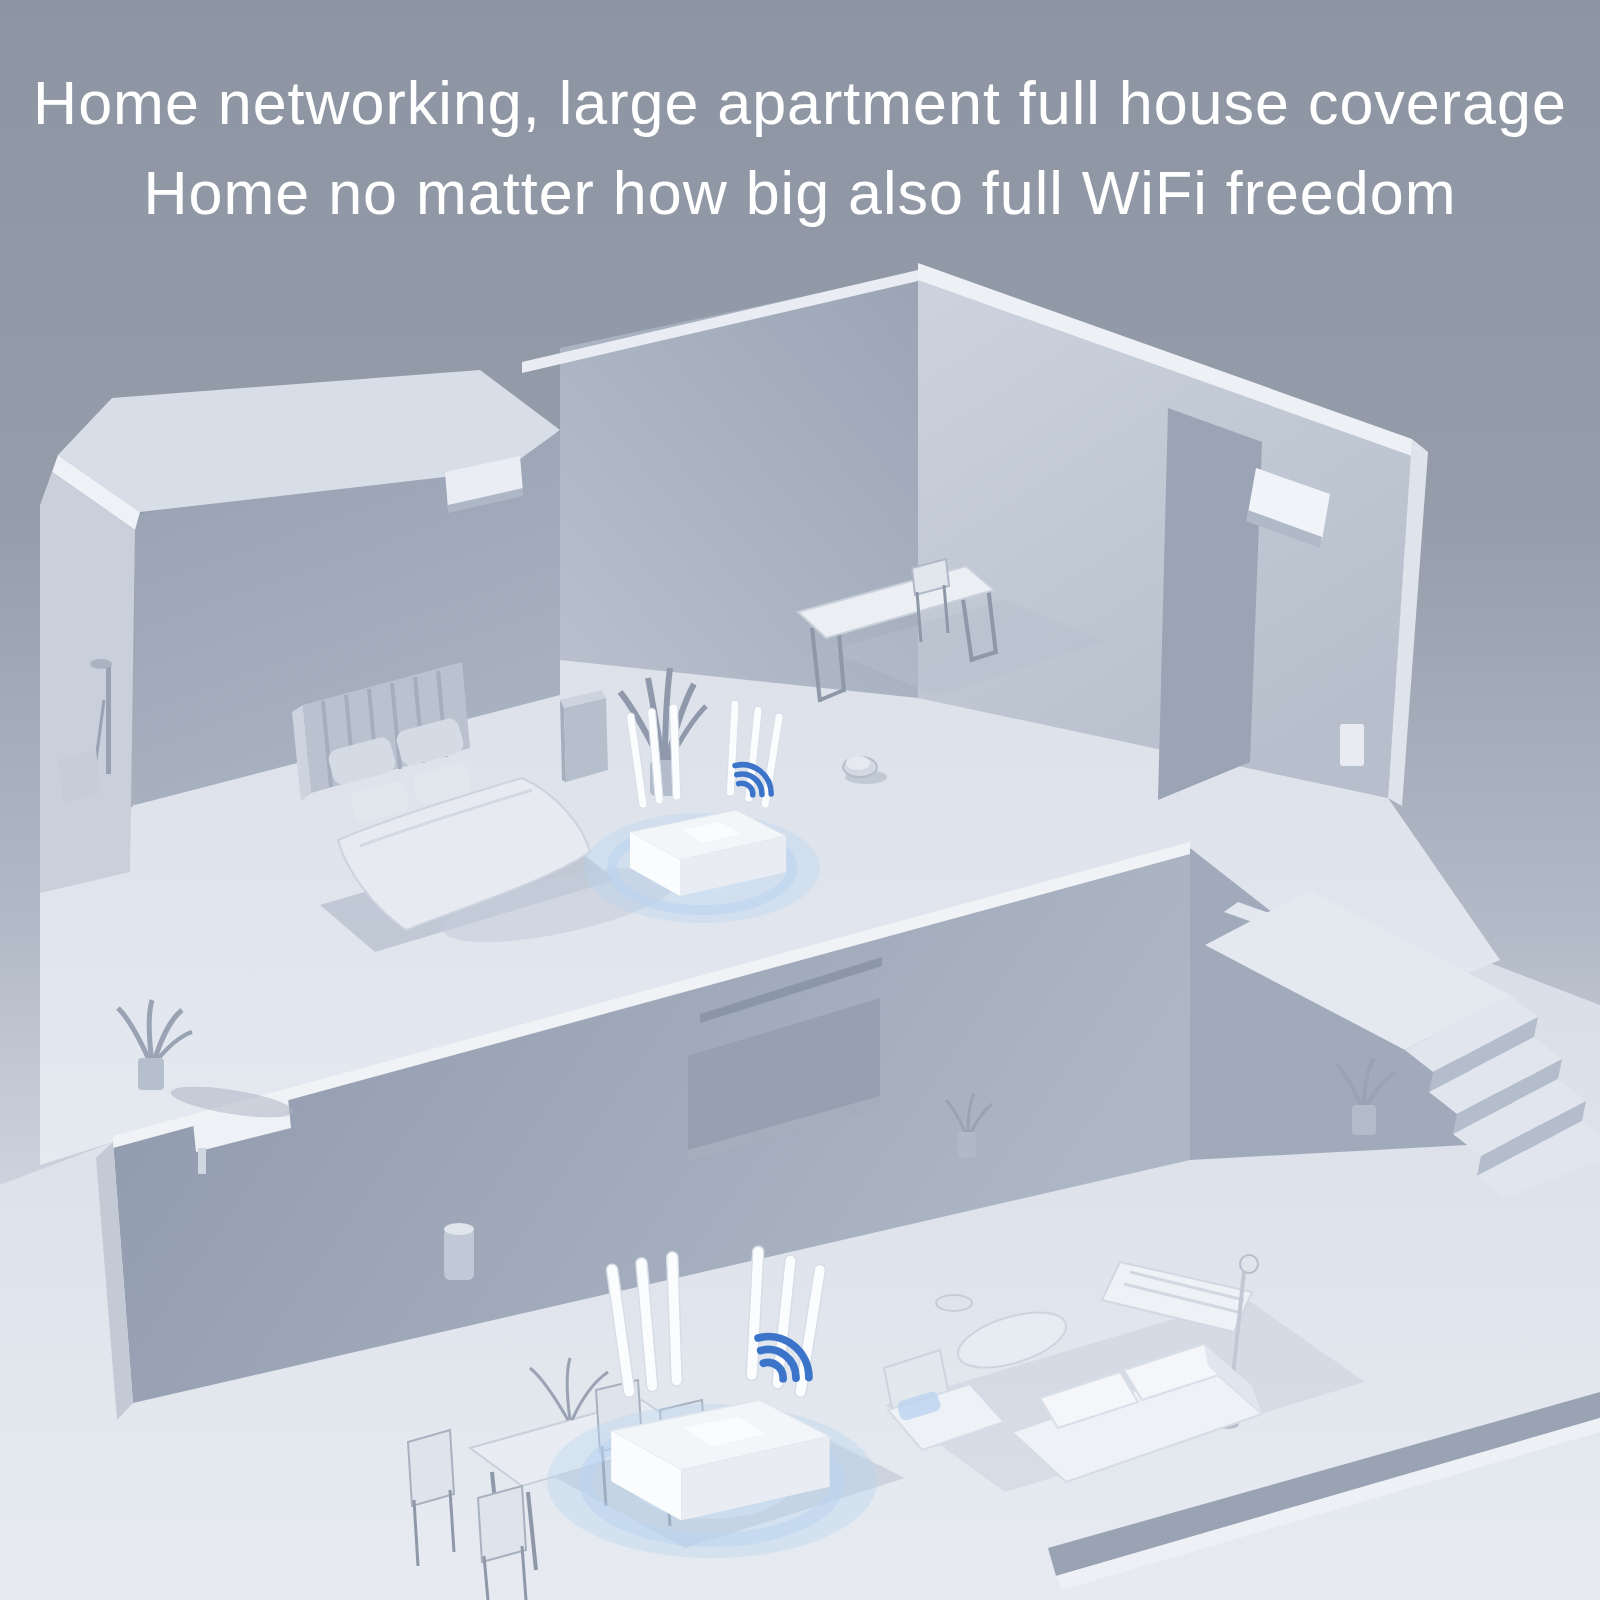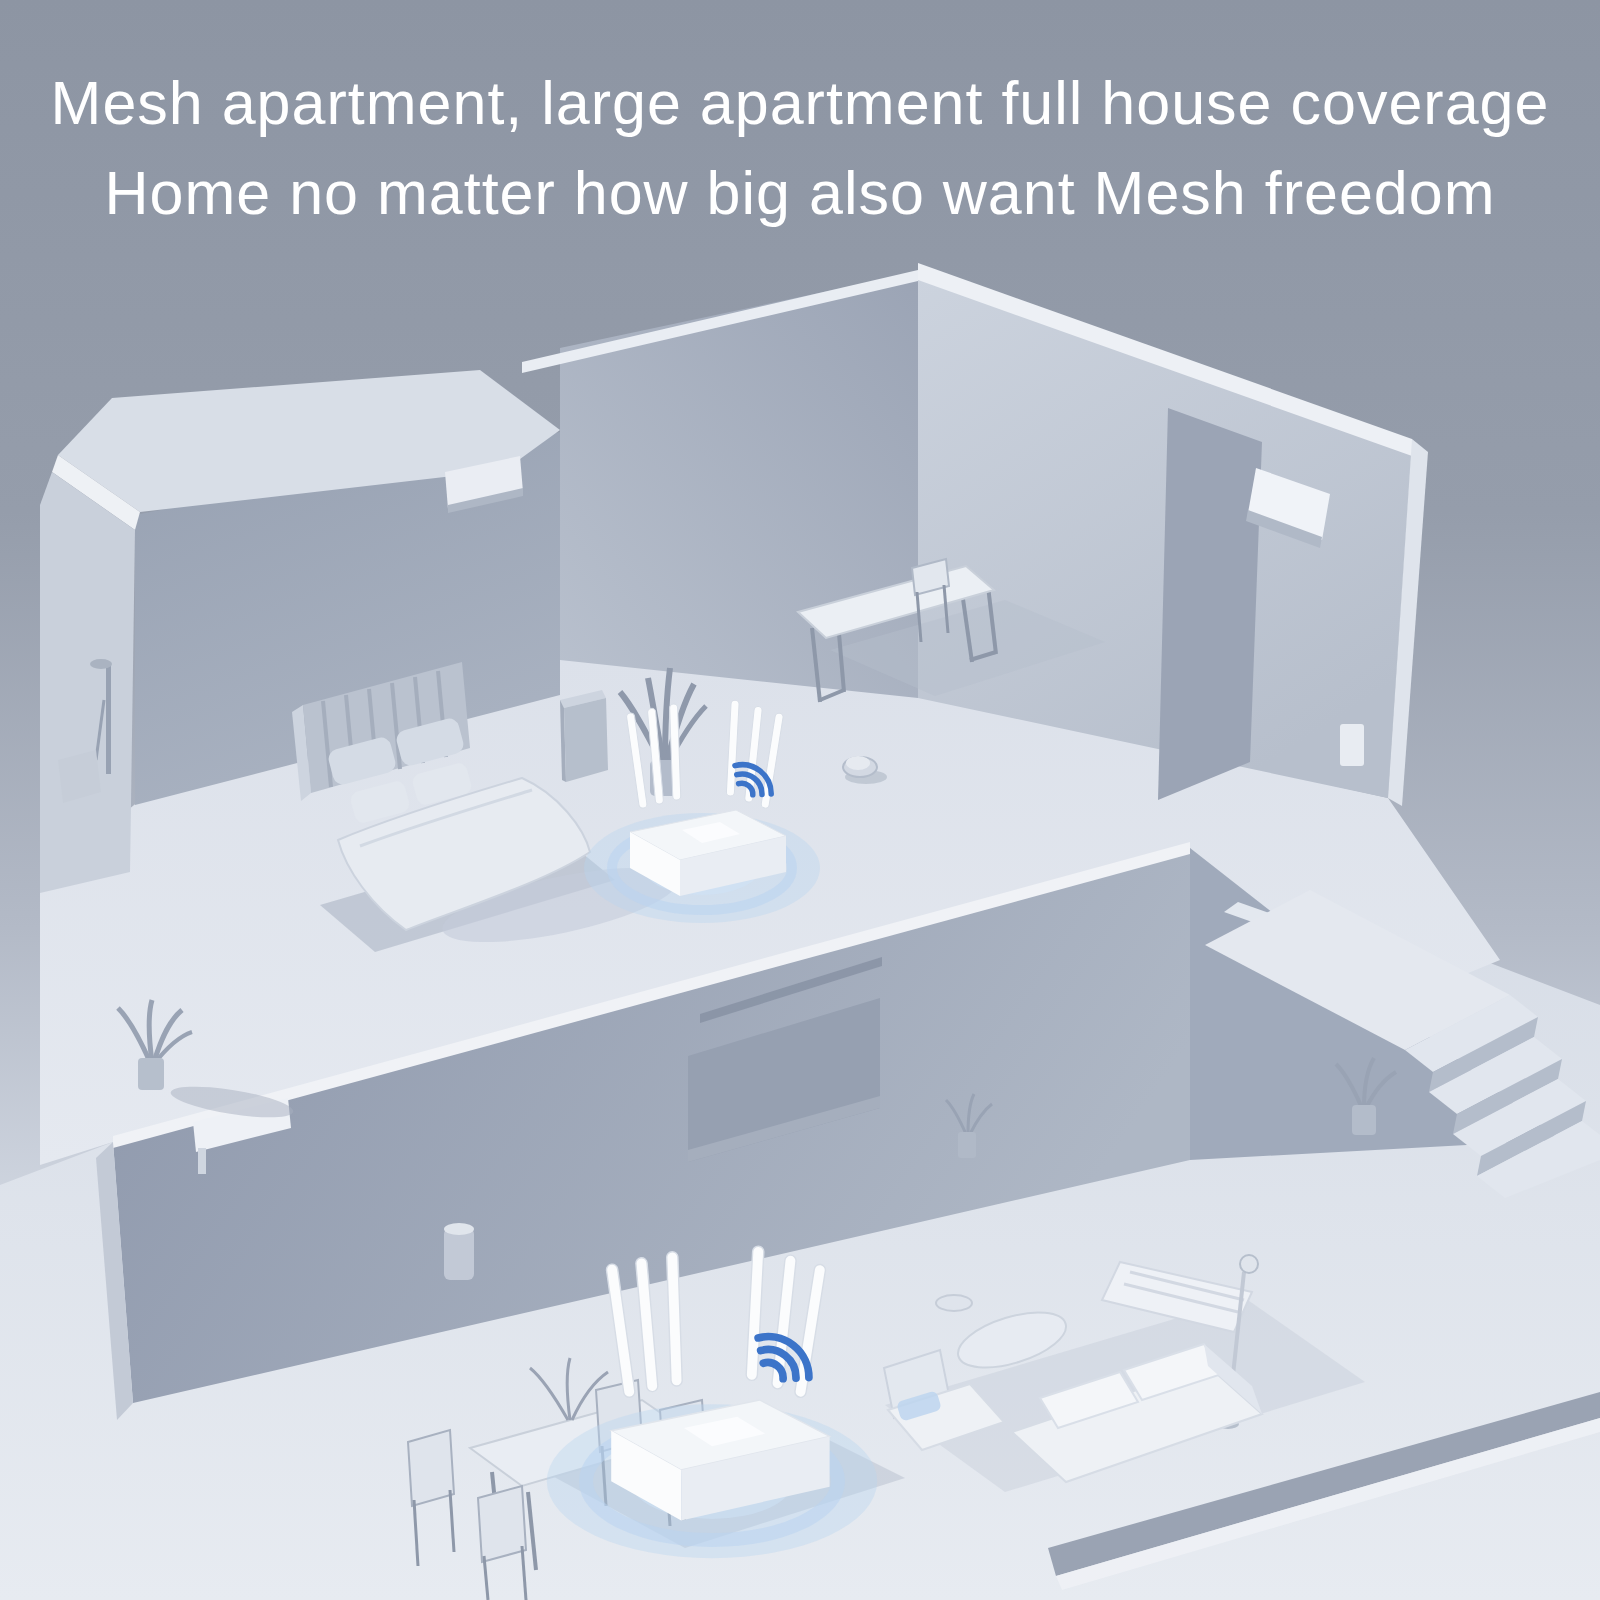--- a/index.html
+++ b/index.html
@@ -323,17 +323,17 @@
       </g>
       <g transform="translate(40,-36) rotate(38)">
         <path class="wifi-arc" stroke-width="5.5" d="M -9 -6 A 11 11 0 0 1 9 -6"></path>
         <path class="wifi-arc" stroke-width="5.5" d="M -16 -12 A 20 20 0 0 1 16 -12"></path>
         <path class="wifi-arc" stroke-width="5.5" d="M -23 -18 A 29 29 0 0 1 23 -18"></path>
       </g>
     </g>
   </svg>
 
   <div class="headline">
-    <div class="headline-line">Mesh apartment, large apartment full house coverage</div>
-    <div class="headline-line">Home no matter how big also want Mesh freedom</div>
+    <div class="headline-line">Home networking, large apartment full house coverage</div>
+    <div class="headline-line">Home no matter how big also full WiFi freedom</div>
   </div>
 
 </div>
 
 </body></html>

